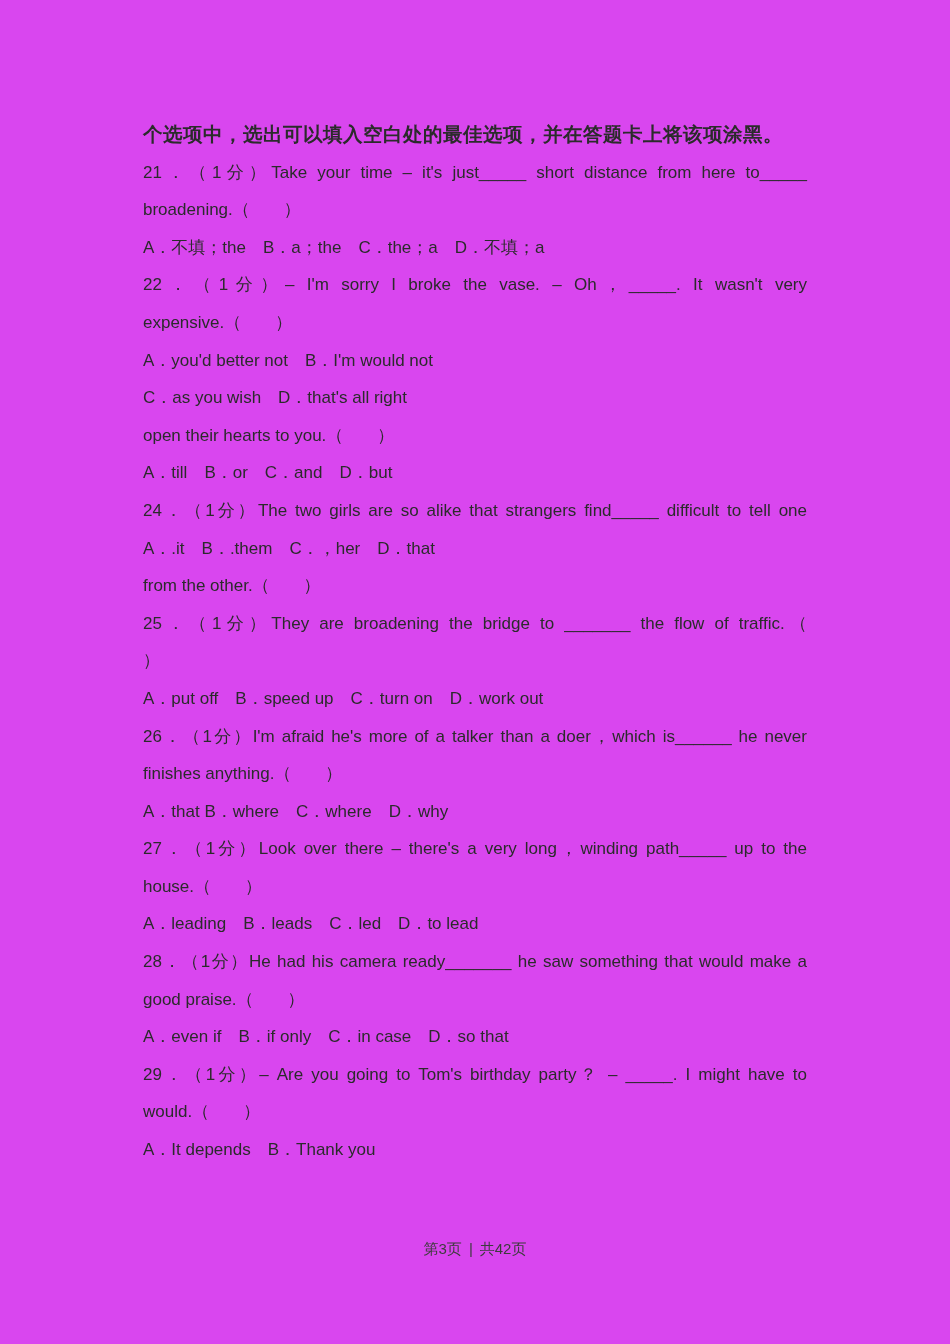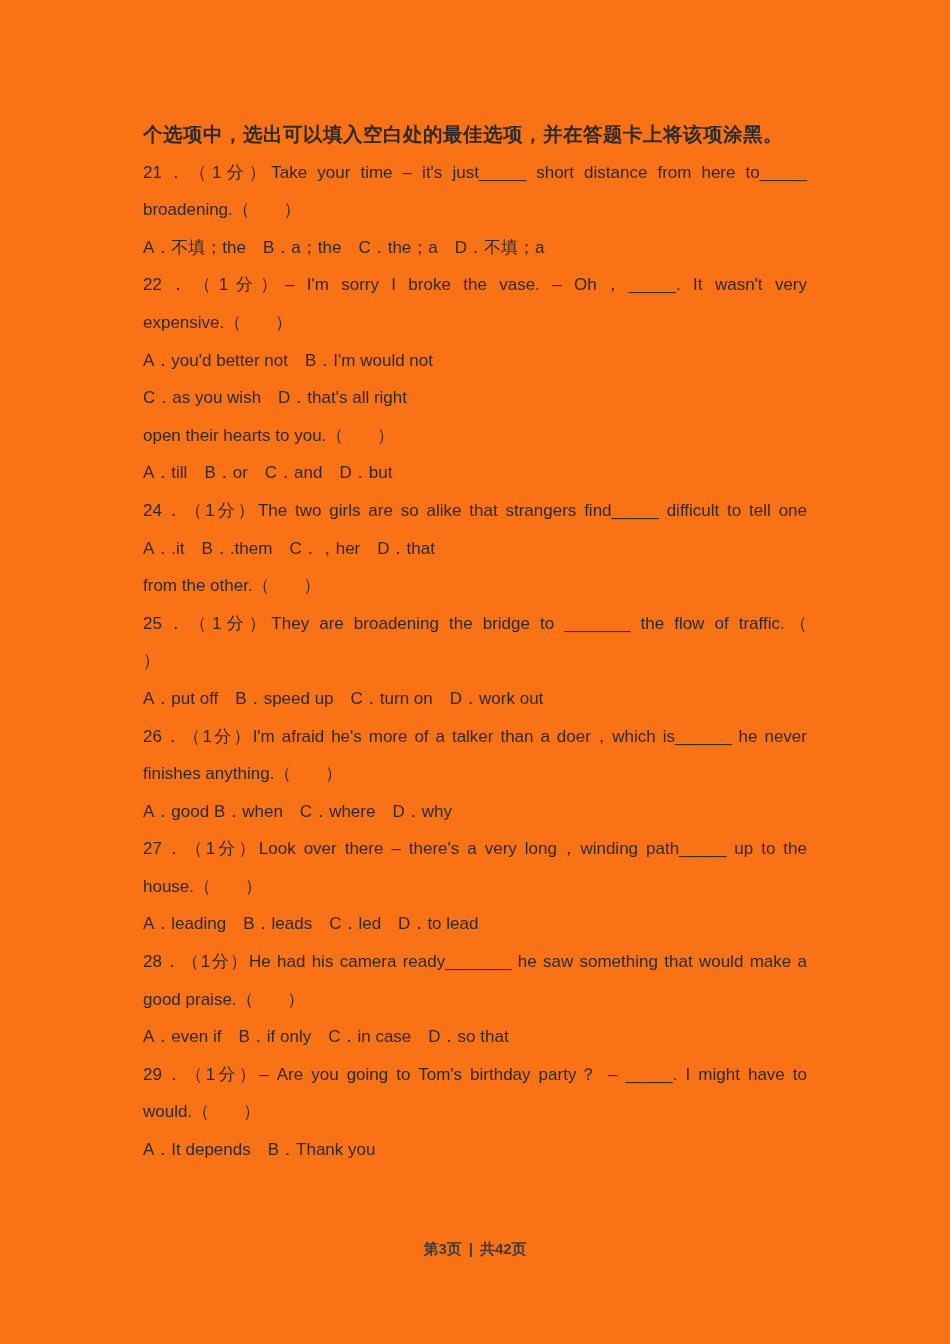--- a/index.html
+++ b/index.html
@@ -11,21 +11,21 @@
     position: relative;
     width: 950px;
     height: 1344px;
     overflow: hidden;
     font-family: "Liberation Sans", "DejaVu Sans", sans-serif;
     color: #2b2b2b;
   }
   .page {
     position: absolute;
     inset: 0;
-    background: #f97316;
+    background: #d946ef;
   }
   .content {
     position: absolute;
     left: 143px;
     top: 116px;
     width: 664px;
     font-size: 17px;
     line-height: 37.6px;
   }
   .line {
@@ -43,21 +43,20 @@
     letter-spacing: 0.5px;
   }
   .footer {
     position: absolute;
     left: 0;
     top: 1240px;
     width: 950px;
     text-align: center;
     font-size: 15px;
     color: #3c3c3c;
-    font-weight: bold;
   }
   .footer .sep {
     margin: 0 7px;
   }
 </style>
 </head>
 <body>
 
 <div class="page">
   <div class="content" id="content">
@@ -73,21 +72,21 @@
       <div class="line">open their hearts to you.（　　）</div>
       <div class="line options">A．till　B．or　C．and　D．but</div>
       <div class="line justify">24．（1分）The two girls are so alike that strangers find_____ difficult to tell one</div>
       <div class="line options">A．.it　B．.them　C．，her　D．that</div>
       <div class="line">from the other.（　　）</div>
       <div class="line justify">25．（1分）They are broadening the bridge to _______ the flow of traffic.（</div>
       <div class="line">）</div>
       <div class="line options">A．put off　B．speed up　C．turn on　D．work out</div>
       <div class="line justify">26．（1分）I'm afraid he's more of a talker than a doer，which is______ he never</div>
       <div class="line">finishes anything.（　　）</div>
-      <div class="line options">A．good B．when　C．where　D．why</div>
+      <div class="line options">A．that B．where　C．where　D．why</div>
       <div class="line justify">27．（1分）Look over there – there's a very long，winding path_____ up to the</div>
       <div class="line">house.（　　）</div>
       <div class="line options">A．leading　B．leads　C．led　D．to lead</div>
       <div class="line justify">28．（1分）He had his camera ready_______ he saw something that would make a</div>
       <div class="line">good praise.（　　）</div>
       <div class="line options">A．even if　B．if only　C．in case　D．so that</div>
       <div class="line justify">29．（1分）– Are you going to Tom's birthday party？ – _____. I might have to</div>
       <div class="line">would.（　　）</div>
       <div class="line options">A．It depends　B．Thank you</div>
     </div>

